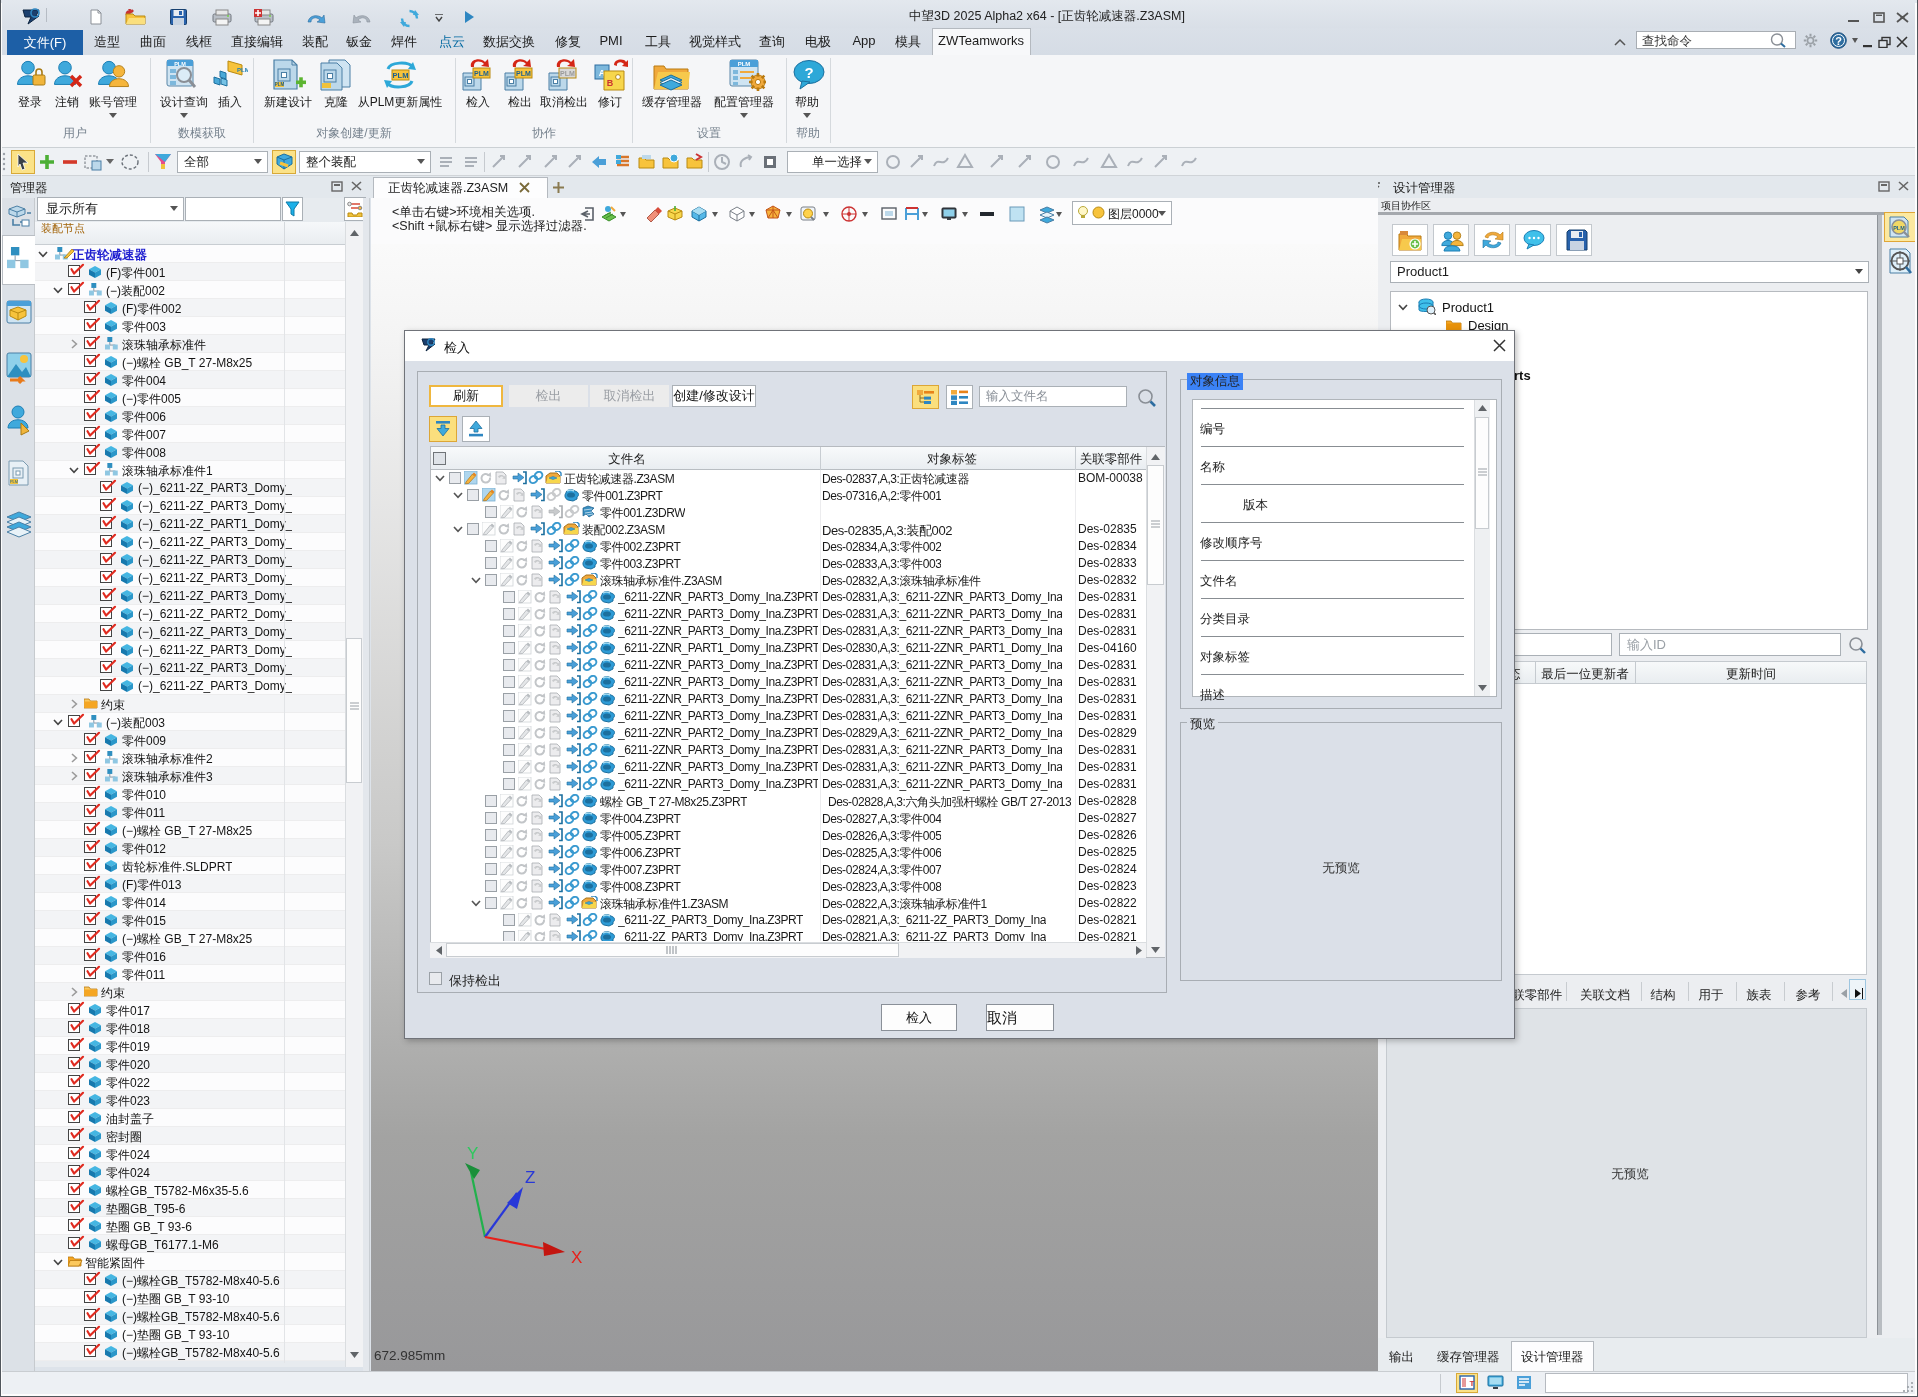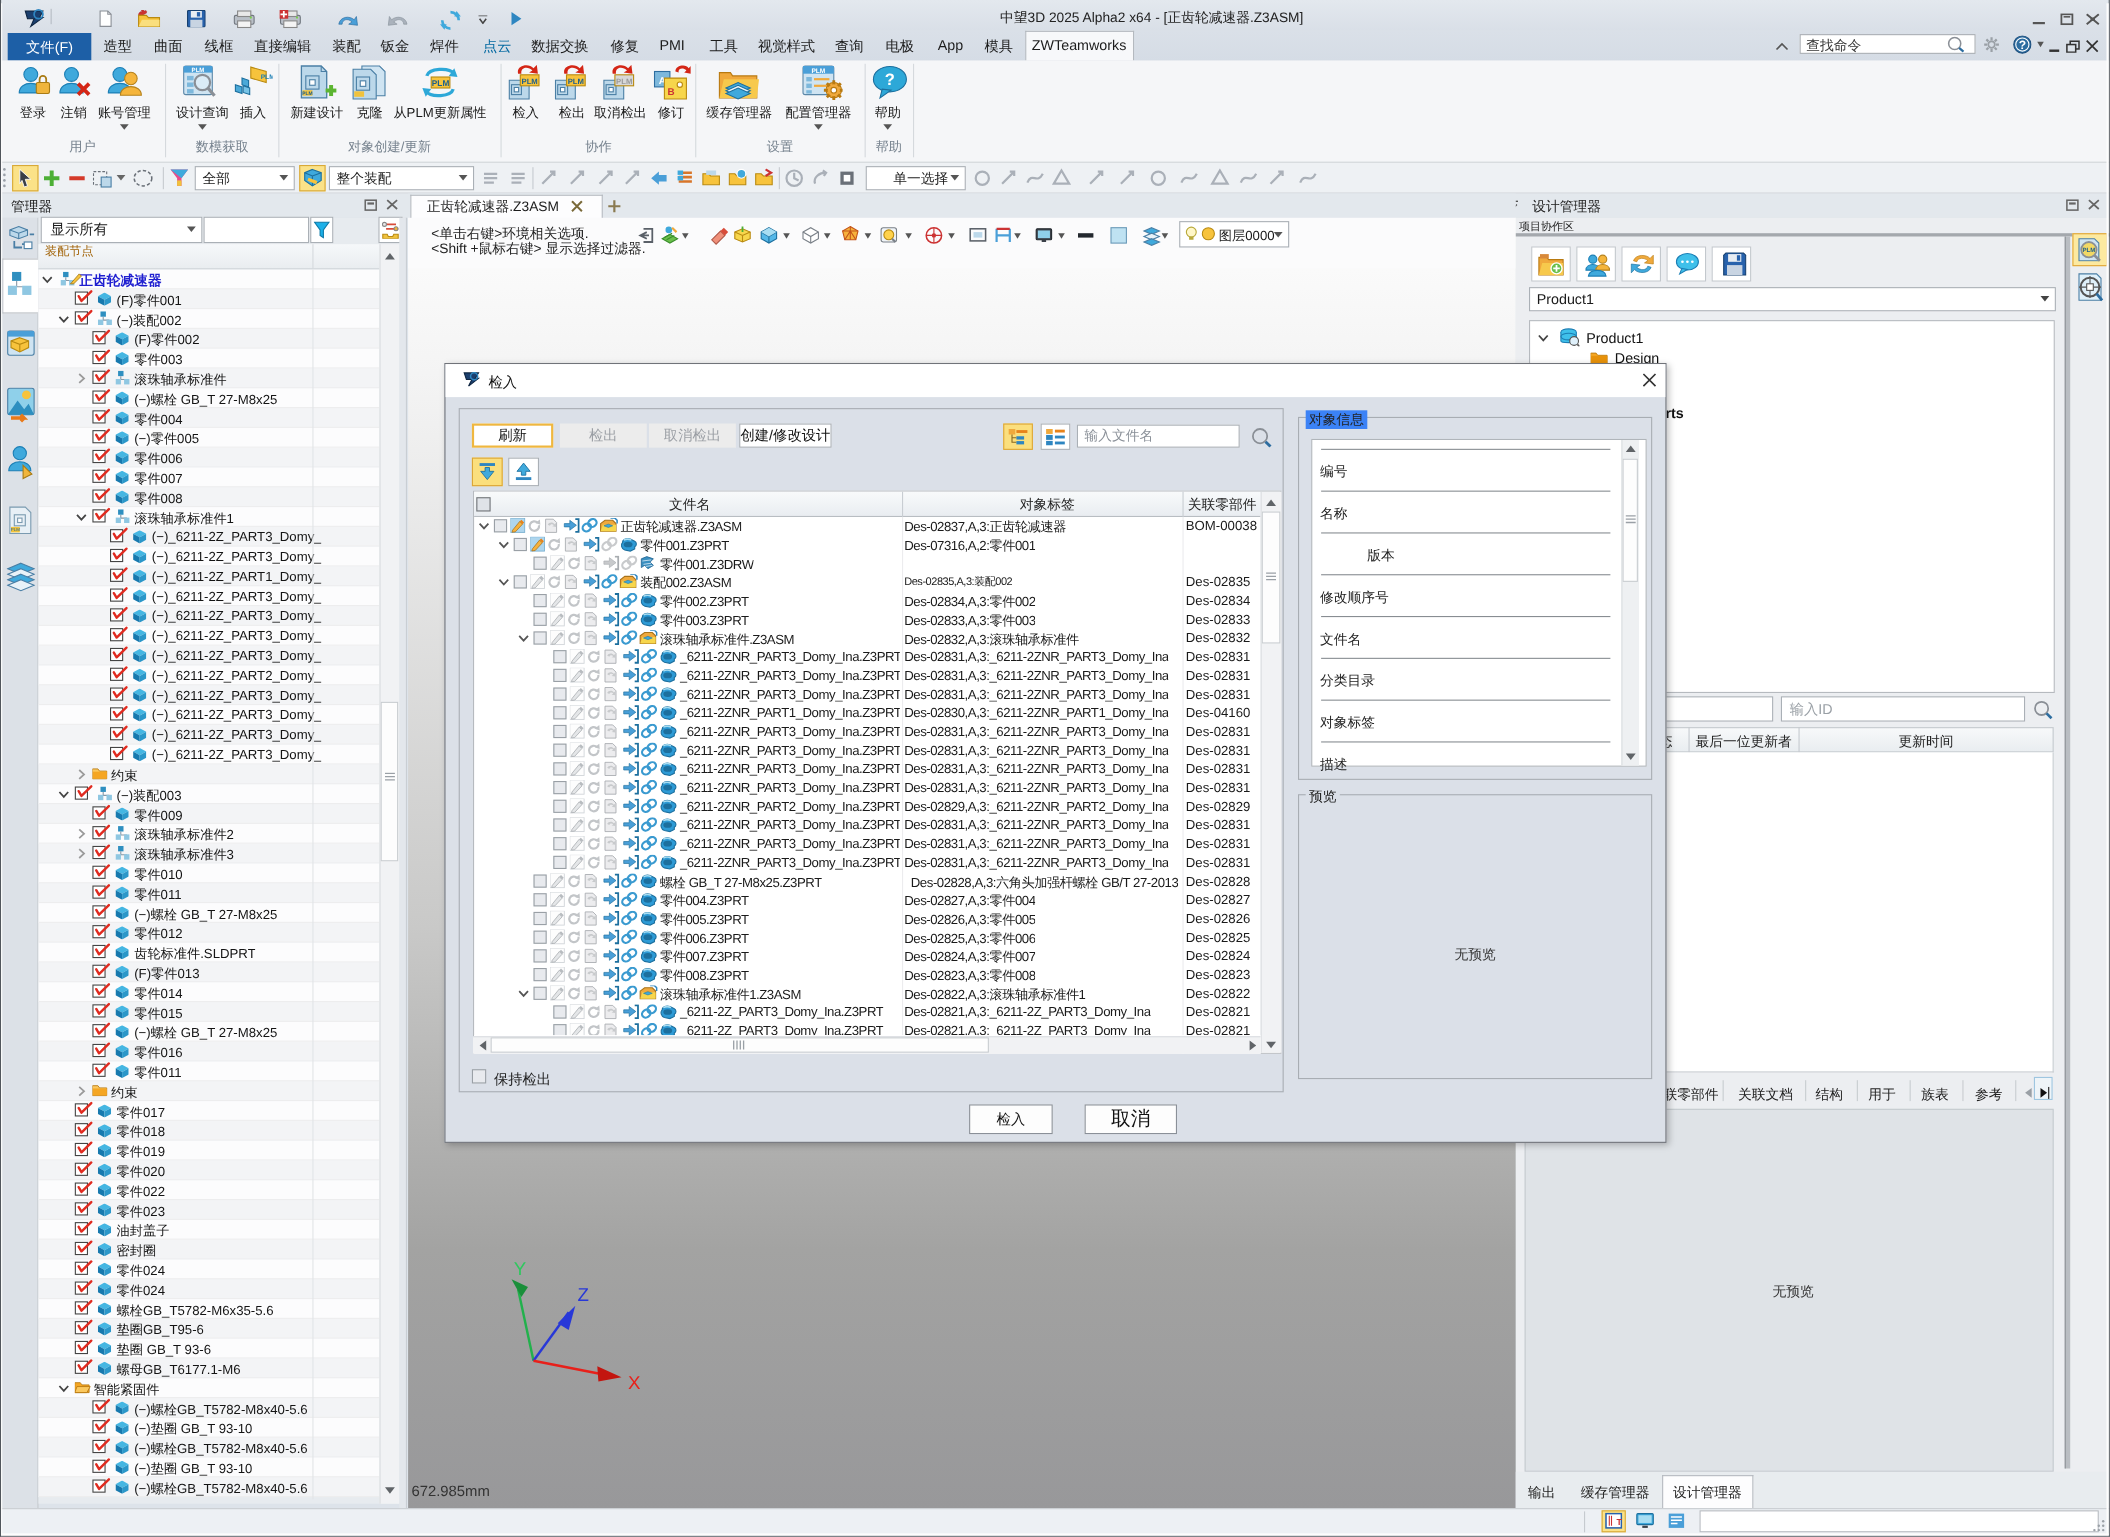--- a/index.html
+++ b/index.html
@@ -1665,21 +1665,21 @@
       <ellipse cx="9.5" cy="4.5" rx="4" ry="3.4" fill="none" stroke="#3a9ad0" stroke-width="2" transform="rotate(-35 9.5 4.5)"></ellipse>
     </g>
     <g transform="translate(81,-1)">
       <path d="M1,6 L5,3 L12,3 L15,6 L15,13 L1,13 Z" fill="#f0a93c" stroke="#a9731a"></path>
       <path d="M1,13 L3,7 L15,7 L15,13 Z" fill="#f7d64c"></path>
       <path d="M10,1 L14,1 L16,3 L16,6" fill="none" stroke="#2e86c1" stroke-width="1.4"></path>
       <path d="M4,8 L8,6.5 L12,8 L8,9.5 Z" fill="#3fa9dc" stroke="#1c6f9e" stroke-width="0.5"></path>
     </g>
   </svg>
 <div class="tx" style="left:582px;top:522px;font-size:12px;letter-spacing:-0.42px;color:#1a1a1a;max-width:236px;overflow:hidden">装配002.Z3ASM</div>
-<div class="tx" style="left:822px;top:522px;font-size:10px;letter-spacing:-0.42px;color:#1a1a1a;max-width:251px;overflow:hidden">Des-02835,A,3:装配002</div>
+<div class="tx" style="left:822px;top:522px;font-size:13px;letter-spacing:-0.42px;color:#1a1a1a;max-width:251px;overflow:hidden">Des-02835,A,3:装配002</div>
 <div class="tx" style="left:1078px;top:522px;font-size:12px;color:#1a1a1a">Des-02835</div>
 <div style="position:absolute;left:485px;top:540px;width:12px;height:12px;border:1.4px solid #9aa0a6;background:#e8eaee"></div>
 <svg style="position:absolute;left:500px;top:539px" width="98" height="14" viewBox="0 0 98 14">
     <rect x="0" y="0" width="13" height="13" fill="#fdfdfd" stroke="#d0d4d8" stroke-width="0.8"></rect>
     <path d="M2,11 L8.5,3 L11,5.5 L4.5,12.5 L1.5,12.8 Z" fill="#e4e6e8" stroke="#a8acb0" stroke-width="0.7"></path>
     <path d="M8.5,3 L10,1.5 L12.5,4 L11,5.5 Z" fill="#b8bcc0"></path>
     <g transform="translate(14,0)">
       <path d="M10.8,4.2 A4.3,4.3 0 1 0 12,6.5" fill="none" stroke="#c2c5c8" stroke-width="2"></path>
       <path d="M12.8,1.2 L13.2,6 L8.6,4.4 Z" fill="#c2c5c8"></path>
     </g>
@@ -2443,18 +2443,18 @@
     <path d="M5.5,8 L10,2 H1 Z" fill="#606468"></path>
   </svg>
 <div class="ab" style="left:1475px;top:417px;width:14px;height:112px;background:#fdfdfd;border:1px solid #c8ccd0"></div>
 <svg style="position:absolute;left:1477px;top:468px" width="11" height="9" viewBox="0 0 11 9">
     <path d="M1,1 H10 M1,4 H10 M1,7 H10" stroke="#9aa0a6" stroke-width="1.2"></path>
   </svg>
 <div class="ab" style="left:1180px;top:722px;width:322px;height:259px;border:1px solid #a8adb3"></div>
 <div class="tx" style="left:1187px;top:716px;font-size:12.5px;color:#222;background:#dbe0e8;padding:0 3px">预览</div>
 <div class="tx" style="left:1341px;top:860px;transform:translateX(-50%);font-size:12.5px;color:#333">无预览</div>
 <div class="ab" style="left:881px;top:1004px;width:76px;height:27px;background:#fdfdfd;border:1px solid #8a9098;text-align:center;line-height:25px;font-size:13px;color:#111">检入</div>
-<div class="ab" style="left:986px;top:1004px;width:84px;height:27px;background:#fdfdfd;border:1px solid #8a9098;text-align:center;line-height:25px;font-size:18px;color:#111">取消</div>
+<div class="ab" style="left:986px;top:1004px;width:68px;height:27px;background:#fdfdfd;border:1px solid #8a9098;line-height:25px;font-size:15px;color:#111">取消</div>
 <div class="ab" style="left:0;top:0;width:1px;height:1397px;background:#51565c"></div>
 <div class="ab" style="left:1px;top:3px;width:1px;height:1394px;background:#fdfdfd"></div>
 <div class="ab" style="left:1917px;top:0;width:1px;height:1397px;background:#51565c"></div>
 <div class="ab" style="left:1915px;top:3px;width:2px;height:1394px;background:#fdfdfd"></div>
 <div class="ab" style="left:0;top:1396px;width:1918px;height:1px;background:#51565c"></div>
 <div class="ab" style="left:1px;top:1394px;width:1916px;height:2px;background:#fdfdfd"></div>
 </body></html>

